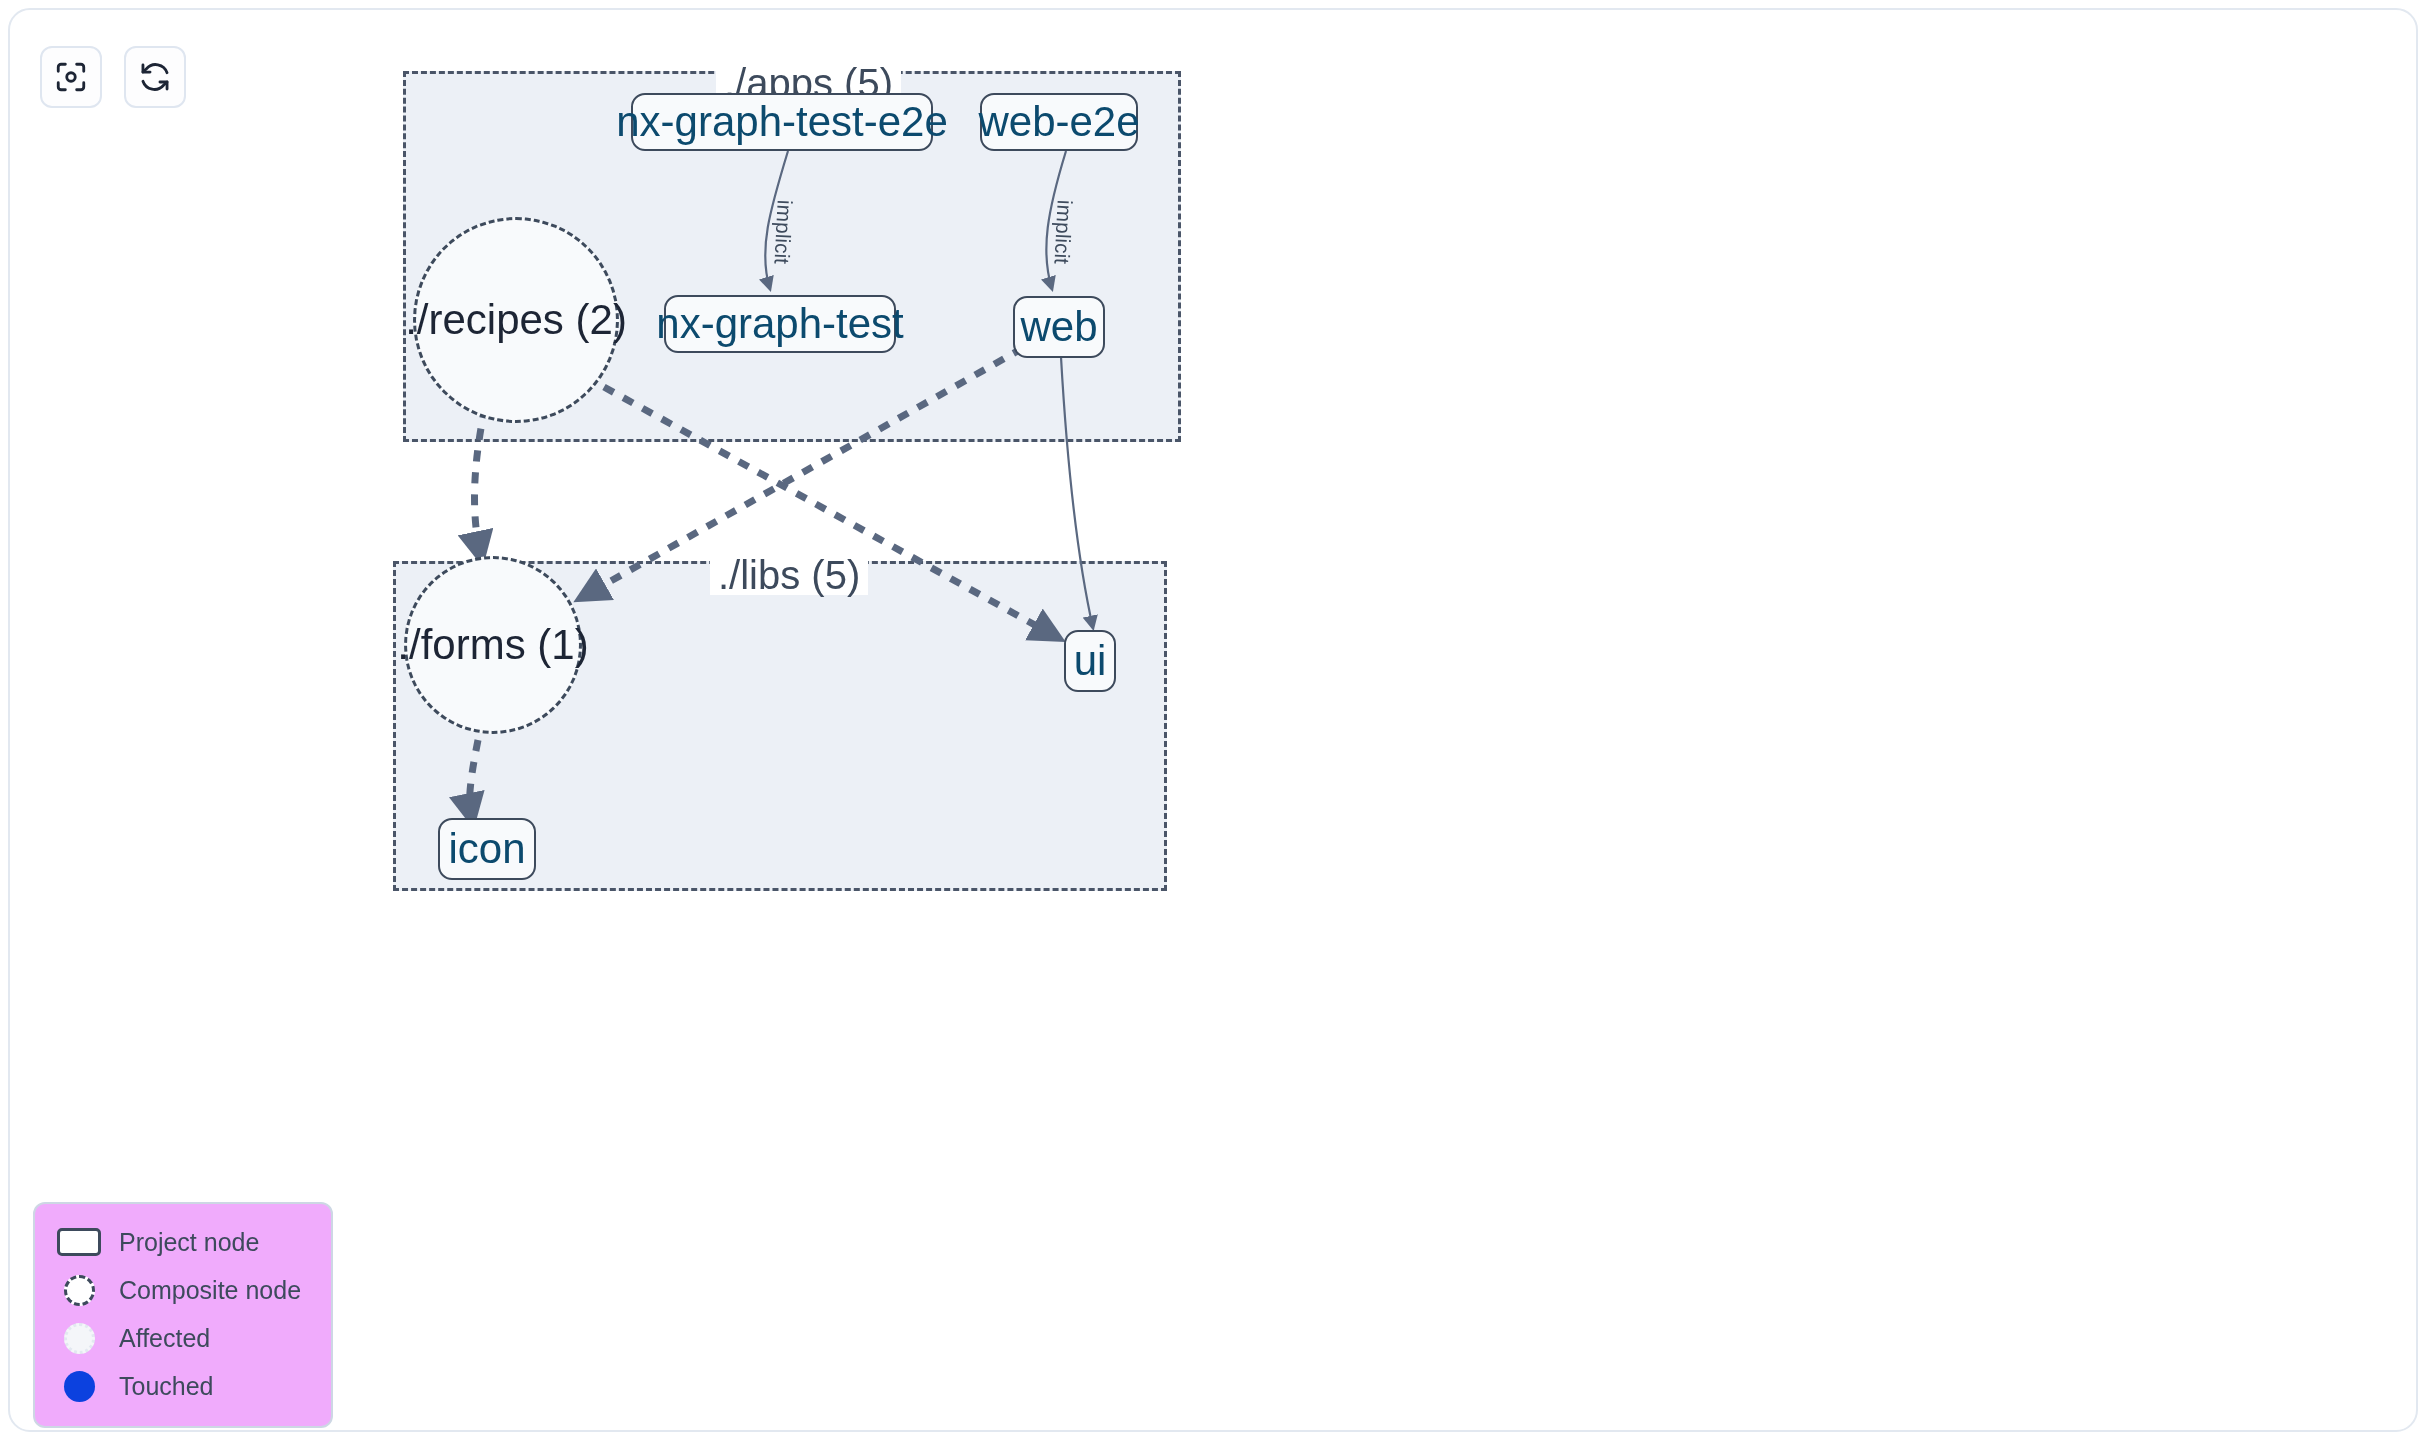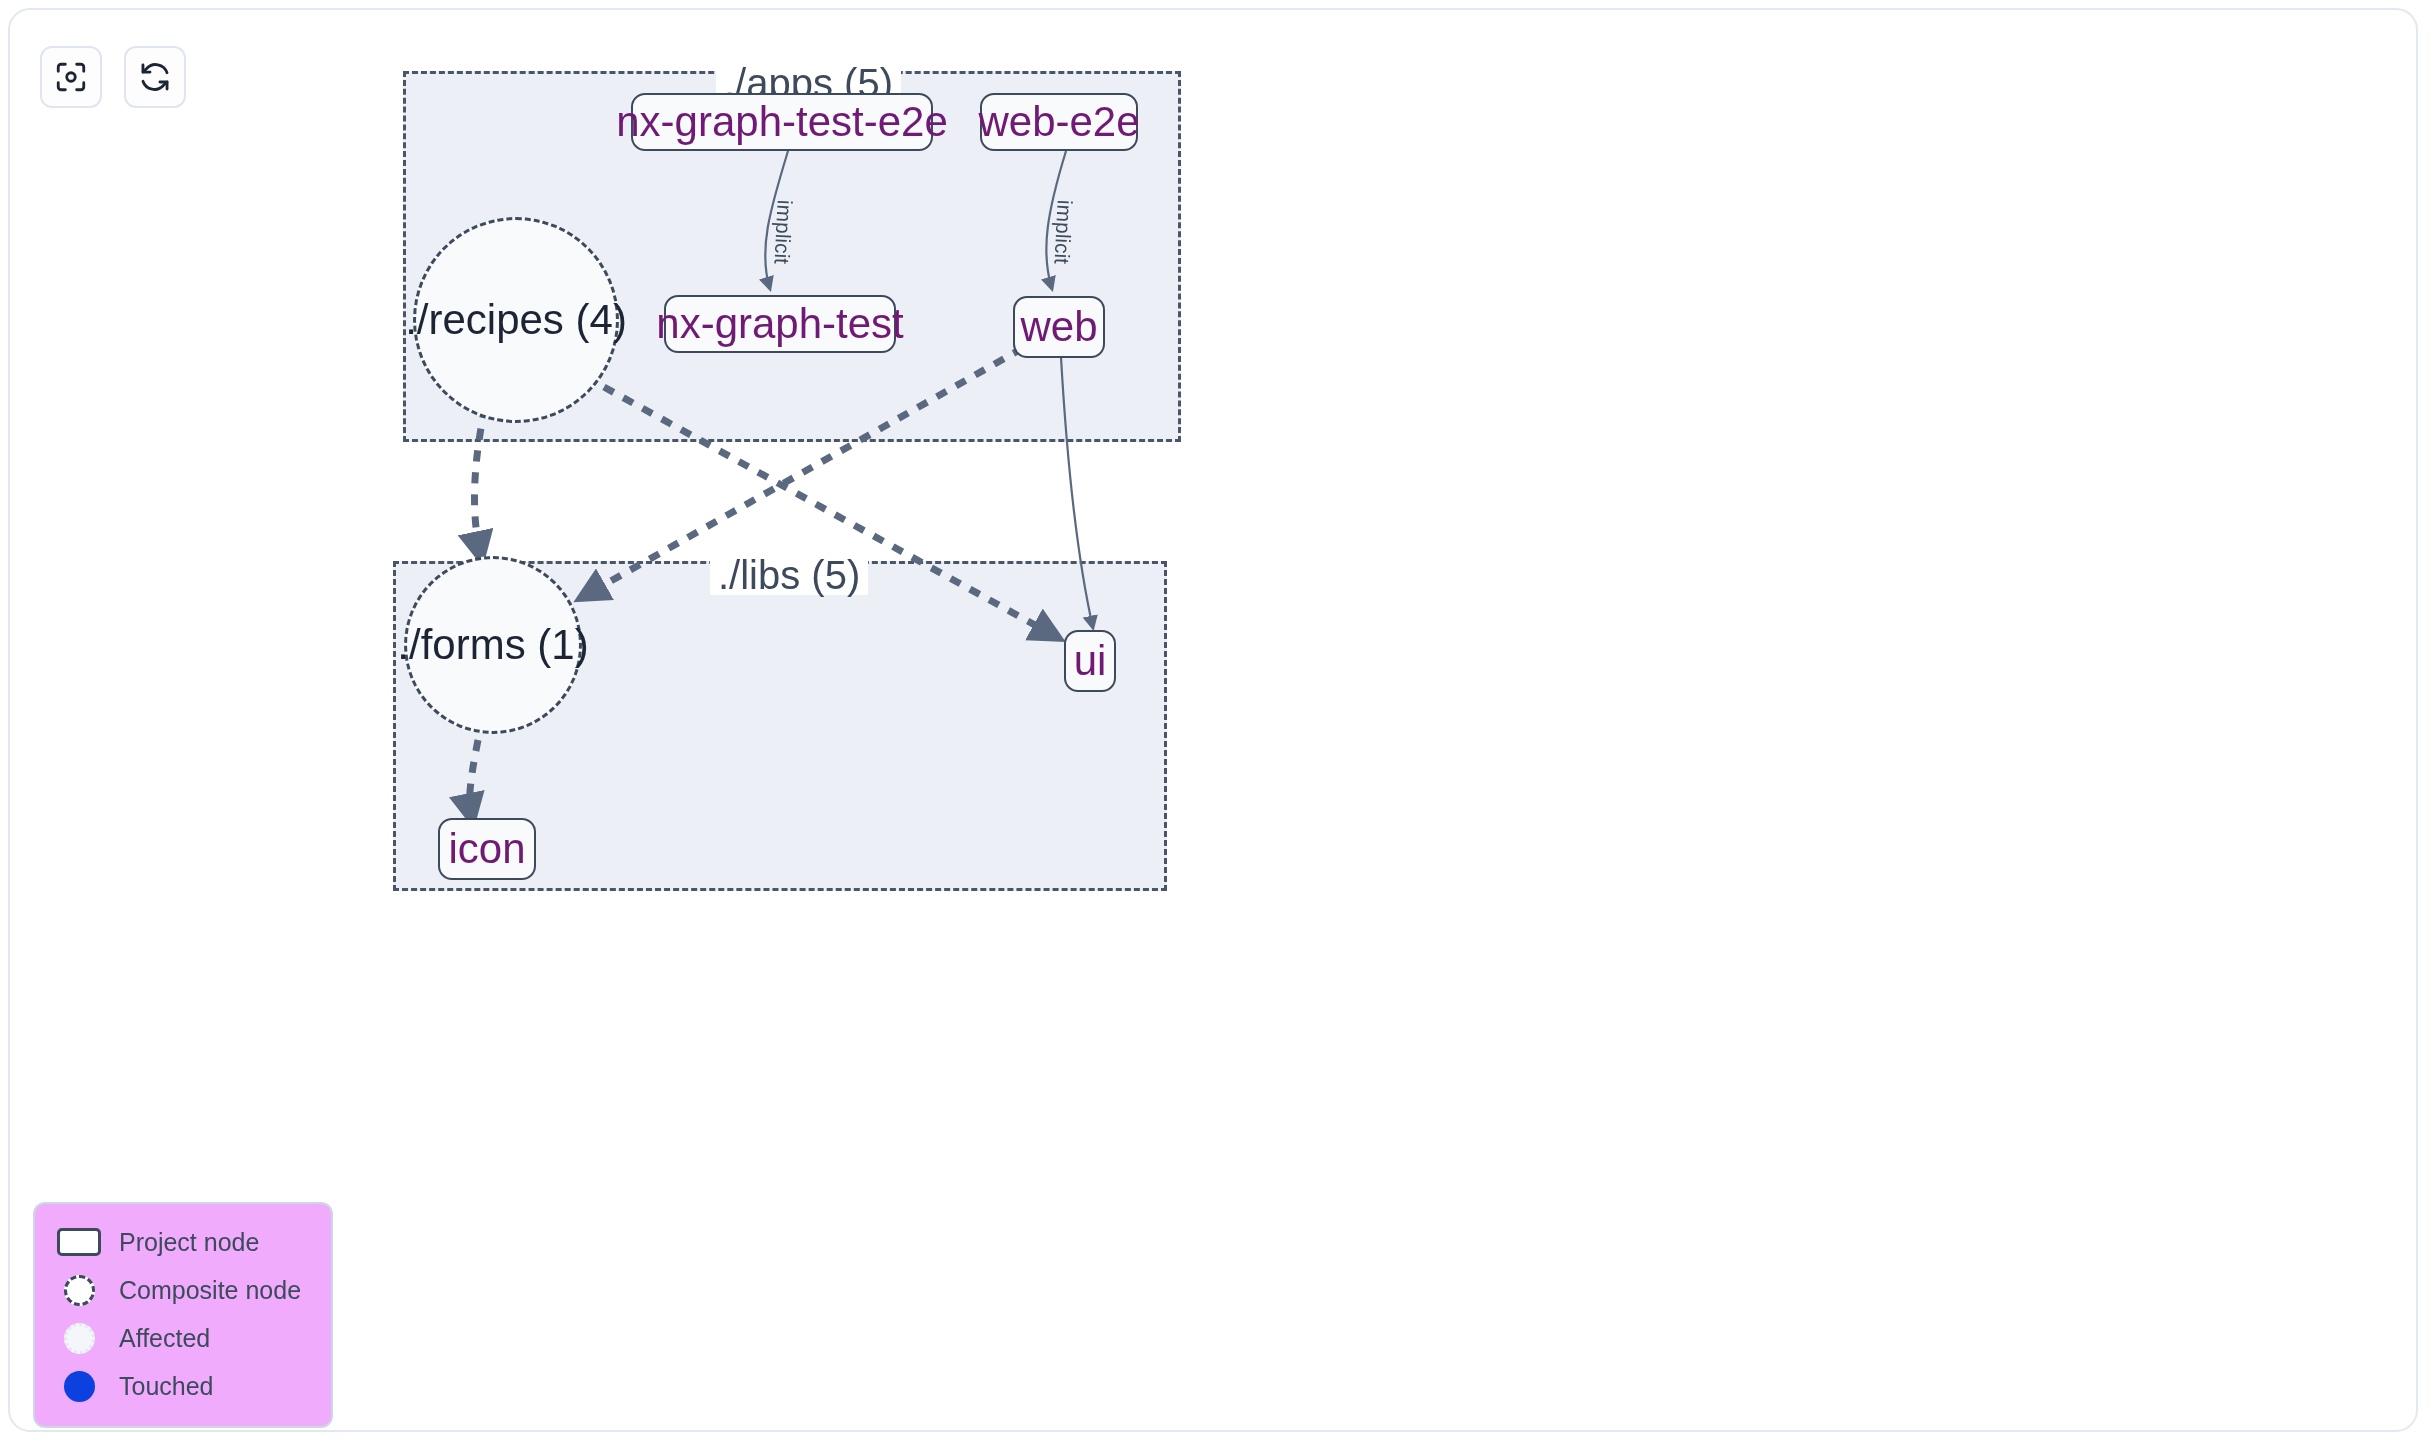--- a/index.html
+++ b/index.html
@@ -87,21 +87,21 @@
 
   
   .project-node {
     position: absolute;
     background: #f8fafc;
     border: 2px solid #3d4a5c;
     border-radius: 14px;
     display: flex;
     align-items: center;
     justify-content: center;
-    color: #701a75;
+    color: #0c4a6e;
     font-size: 42px;
     font-family: "Liberation Sans", sans-serif;
     white-space: nowrap;
     box-sizing: border-box;
     z-index: 25;
     cursor: pointer;
   }
 
   
   .composite-node {
@@ -269,21 +269,21 @@
 
     <div class="project-node" style="left:654px; top:285px; width:232px; height:58px;">
       <span>nx-graph-test</span>
     </div>
 
     <div class="project-node" style="left:1003px; top:286px; width:92px; height:62px;">
       <span>web</span>
     </div>
 
     <div class="composite-node" style="left:403px; top:207px; width:206px; height:206px;">
-      <span>./recipes (4)</span>
+      <span>./recipes (2)</span>
     </div>
 
     <div class="composite-node" style="left:394px; top:546px; width:178px; height:178px;">
       <span>./forms (1)</span>
     </div>
 
     <div class="project-node" style="left:1054px; top:620px; width:52px; height:62px;">
       <span>ui</span>
     </div>
 

